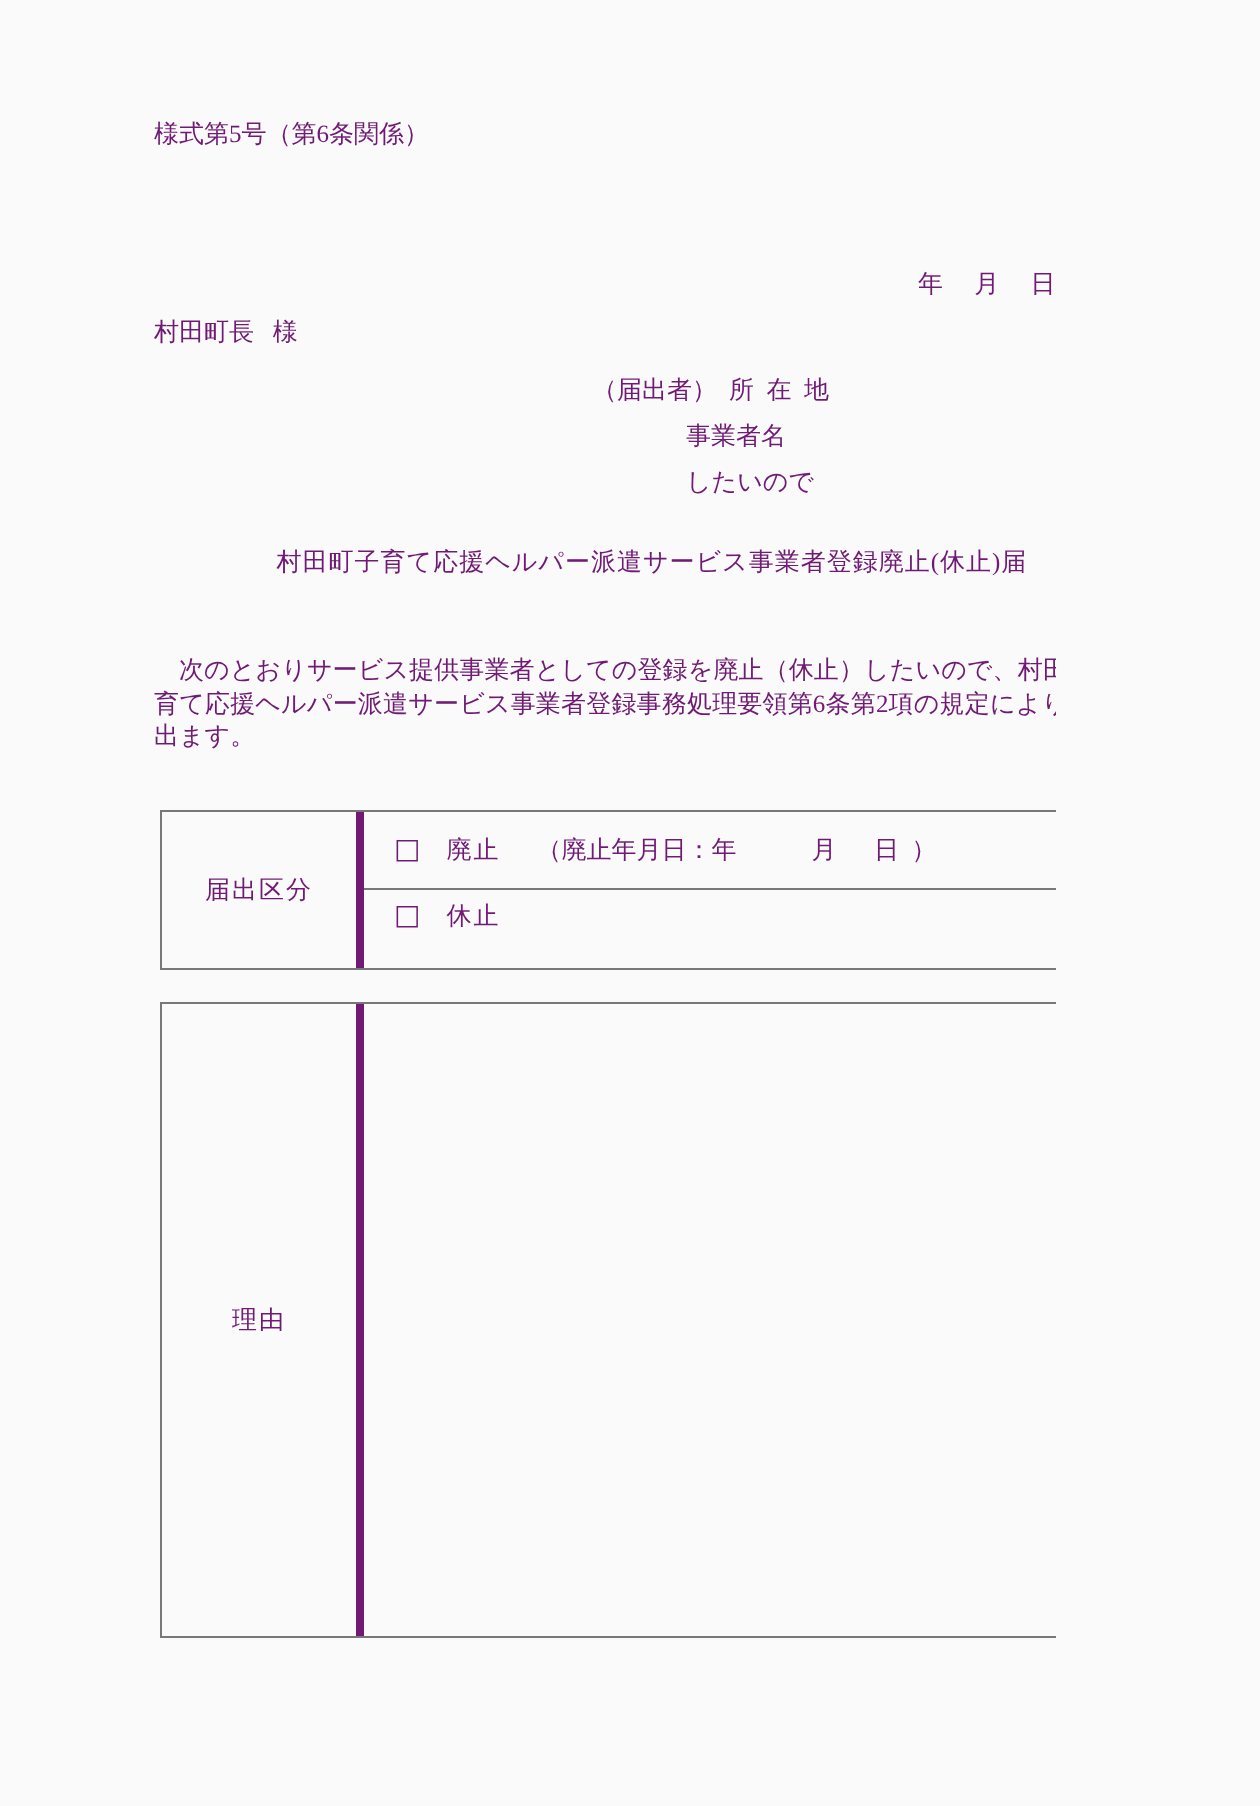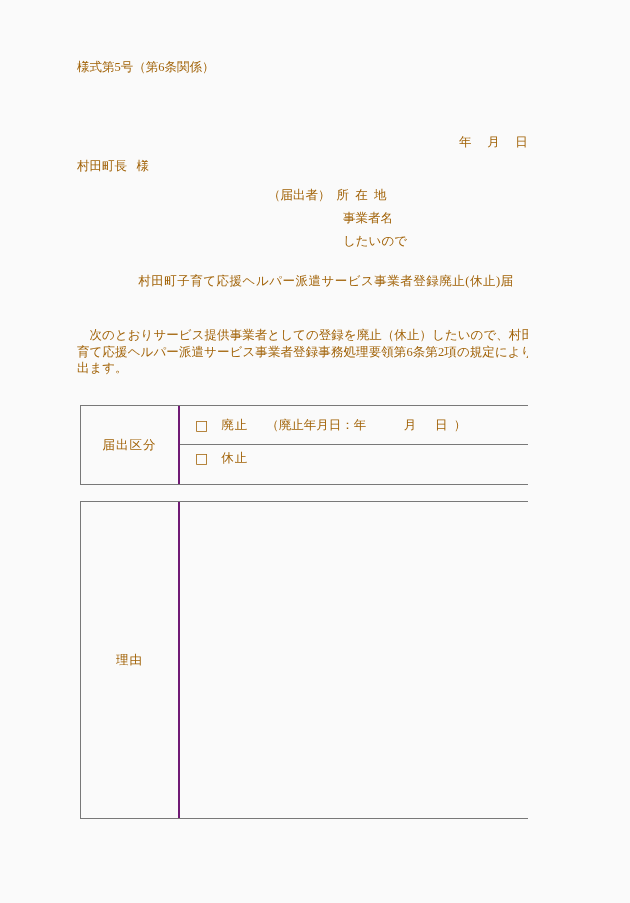--- a/index.html
+++ b/index.html
@@ -7,32 +7,32 @@
     padding: 0;
     background: #fafafa;
   }
   .page {
     position: relative;
     width: 528px;
     height: 903px;
     background: #fafafa;
     font-family: "Liberation Serif", "DejaVu Serif", serif;
     font-size: 12.5px;
-    color: #a16207;
+    color: #701a75;
     overflow: hidden;
   }
   .abs { position: absolute; }
   .pre { white-space: pre; }
 
   .form-number { left: 77px; top: 59px; }
   .date-line   { left: 459px; top: 134px; }
   .addressee   { left: 77px; top: 158px; }
 
   .notifier-line1 { left: 268px; top: 187px; }
-  .notifier-line1 .nlabel { margin-right: 6px; }
+  .notifier-line1 .nlabel { margin-right: 6px; margin-left: 28px; }
   .notifier-line2 { left: 343px; top: 210px; }
   .notifier-line3 { left: 343px; top: 233px; }
 
   .doc-title {
     left: 77px;
     width: 498px;
     top: 273px;
     text-align: center;
     letter-spacing: 0.5px;
   }
@@ -51,21 +51,21 @@
     border: 1px solid #787878;
     box-sizing: border-box;
     display: flex;
   }
   .table1 { left: 80px; top: 405px; width: 468px; height: 80px; }
   .table2 { left: 80px; top: 501px; width: 468px; height: 318px; }
 
   .th-cell {
     width: 97px;
     flex: 0 0 97px;
-    border-right: 2px solid #701a75;
+    border-right: 4px solid #701a75;
     display: flex;
     align-items: center;
     justify-content: center;
     letter-spacing: 1px;
   }
   .t-right {
     flex: 1 1 auto;
     display: flex;
     flex-direction: column;
   }

